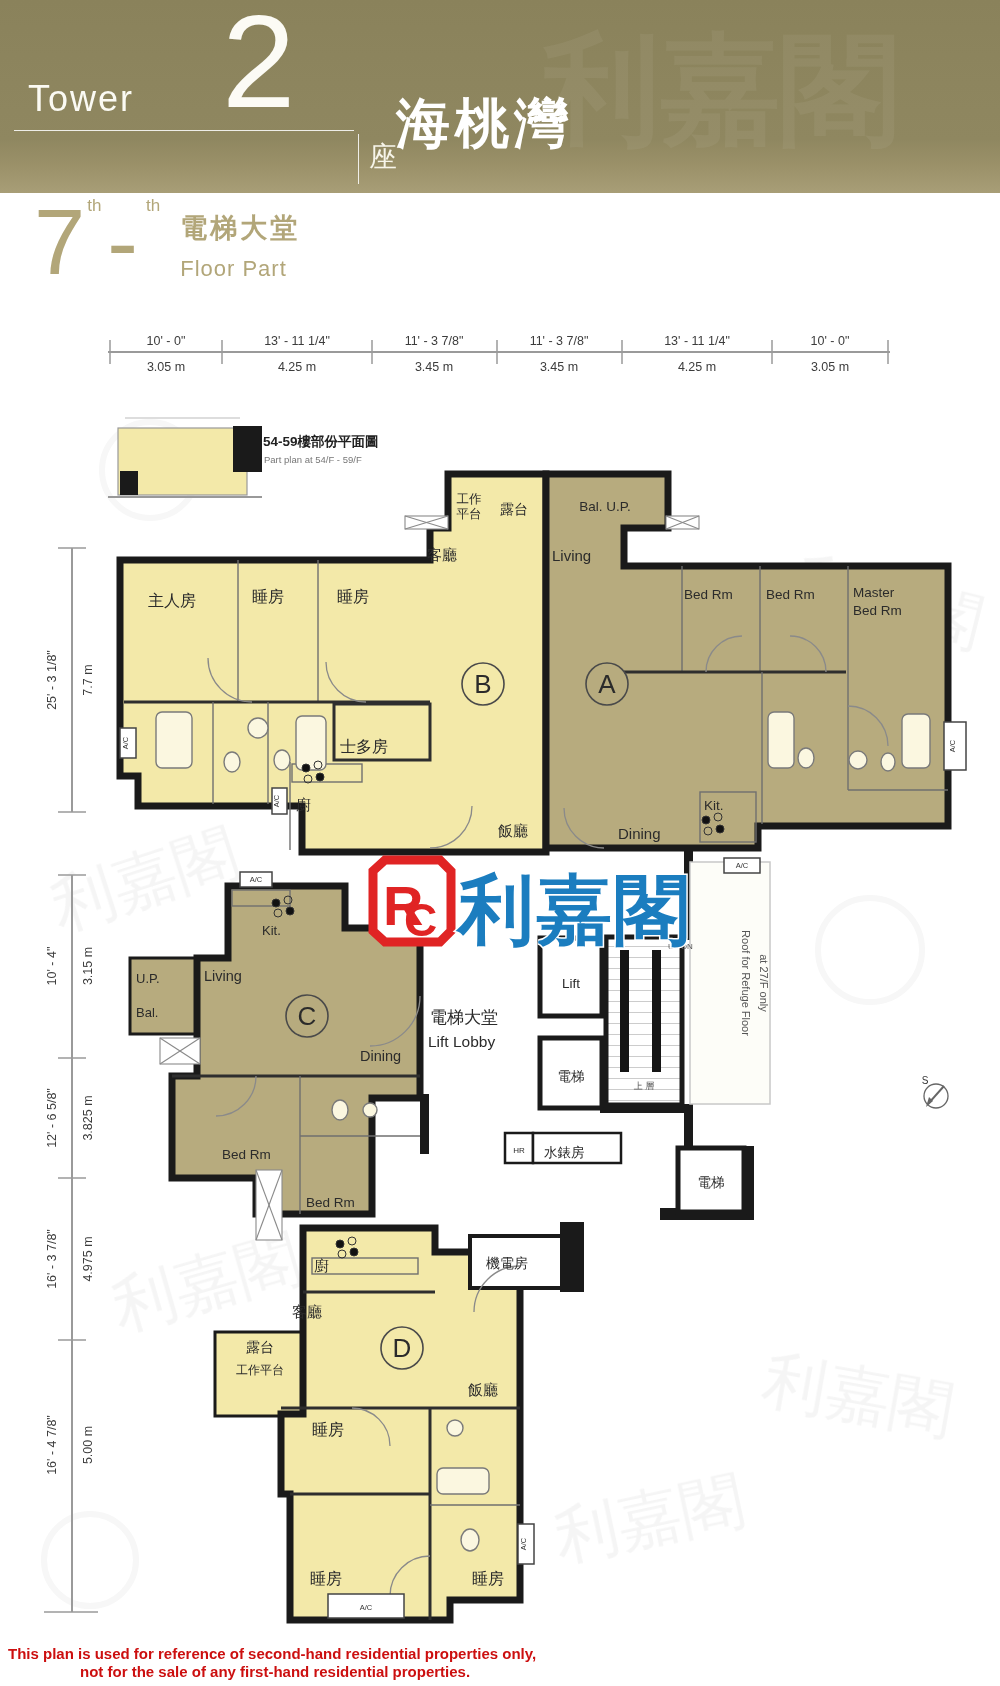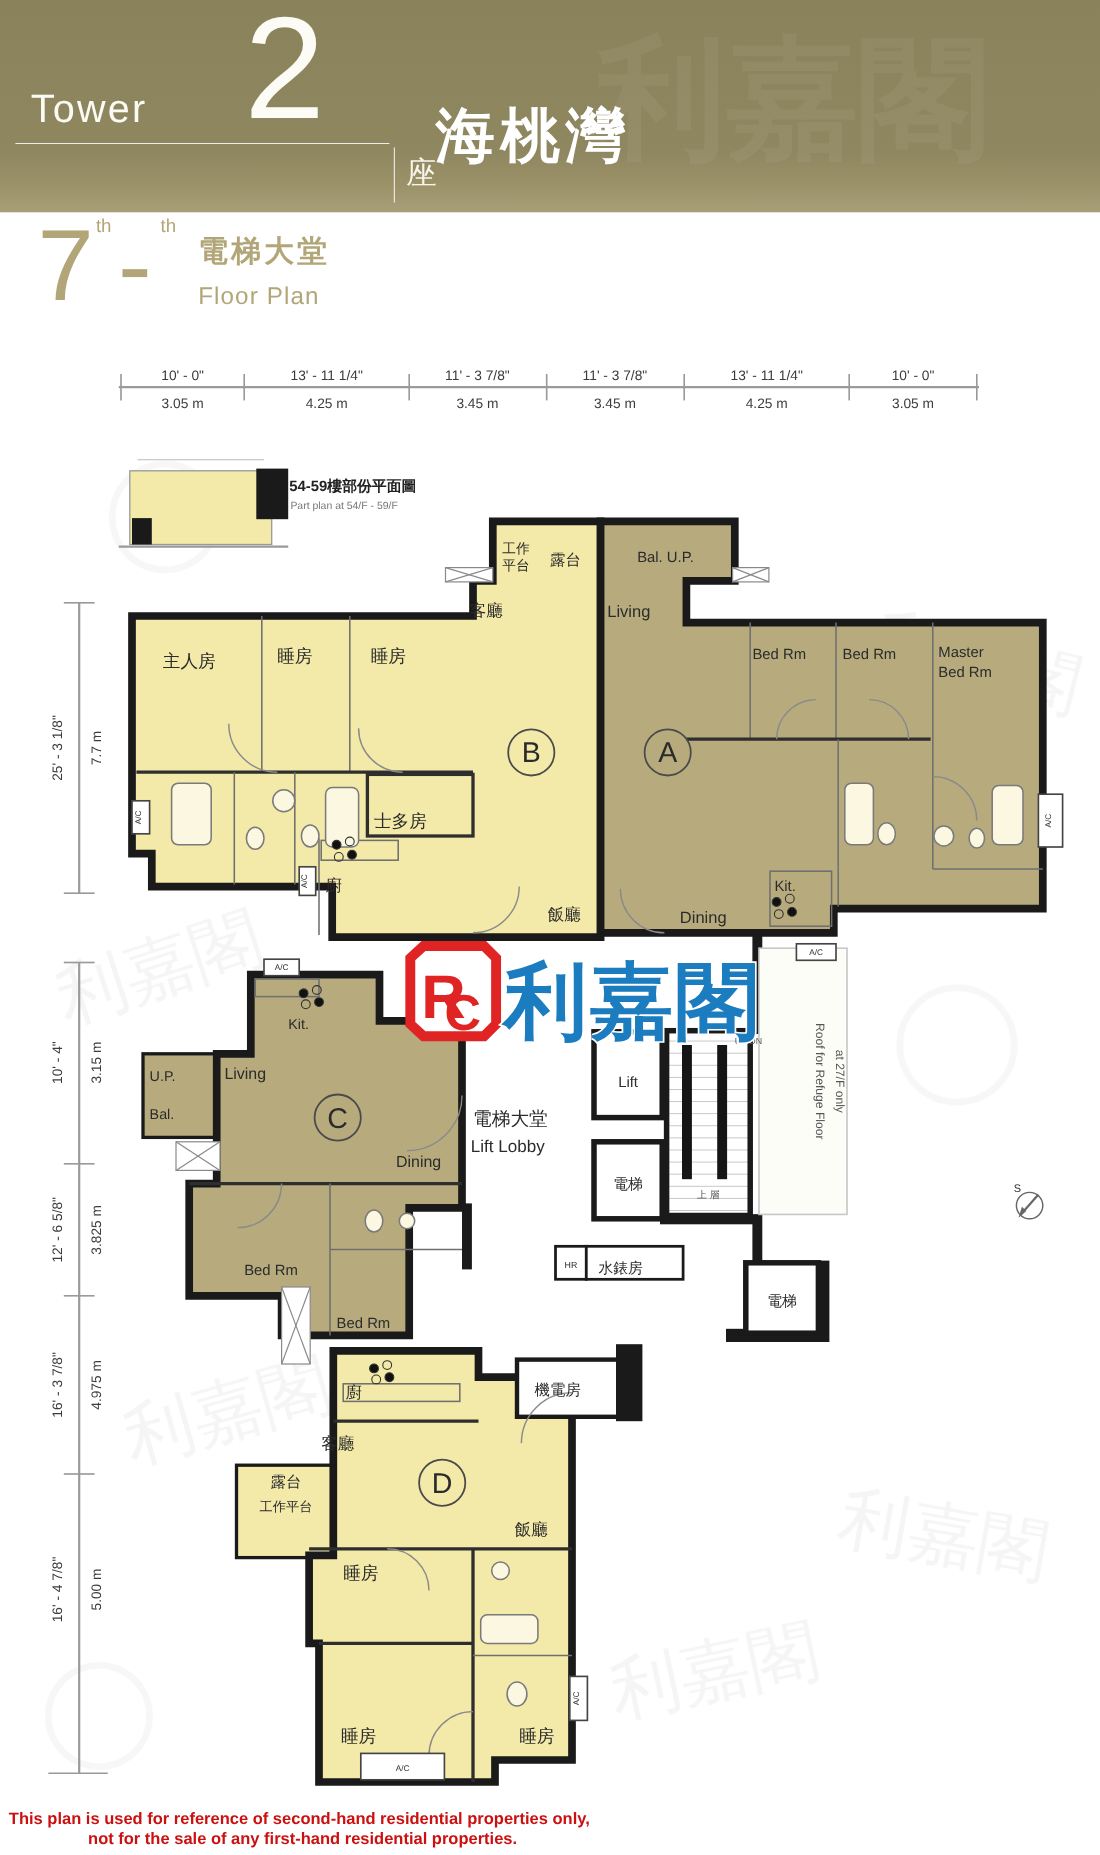--- a/index.html
+++ b/index.html
@@ -52,21 +52,21 @@
   <span class="project">海桃灣</span>
 </div>
 
 <div class="subtitle">
   <span class="digits">7</span>
     <span class="sup">th</span>
   <span class="digits" style="margin:0 6px;">-</span>
     <span class="sup">th</span>
   <span class="sub-right">
     <div class="sub-zh">電梯大堂</div>
-    <div class="sub-en">Floor Plan</div>
+    <div class="sub-en">Floor Part</div>
   </span>
 </div>
 
 <svg class="plan" width="1000" height="1312" viewBox="0 318 1000 1312">
   <defs>
     <pattern id="tread" width="10" height="11" patternUnits="userSpaceOnUse">
       <path d="M0 0 H10" stroke="#9a9a9a" stroke-width="1"></path>
     </pattern>
   </defs>
 

